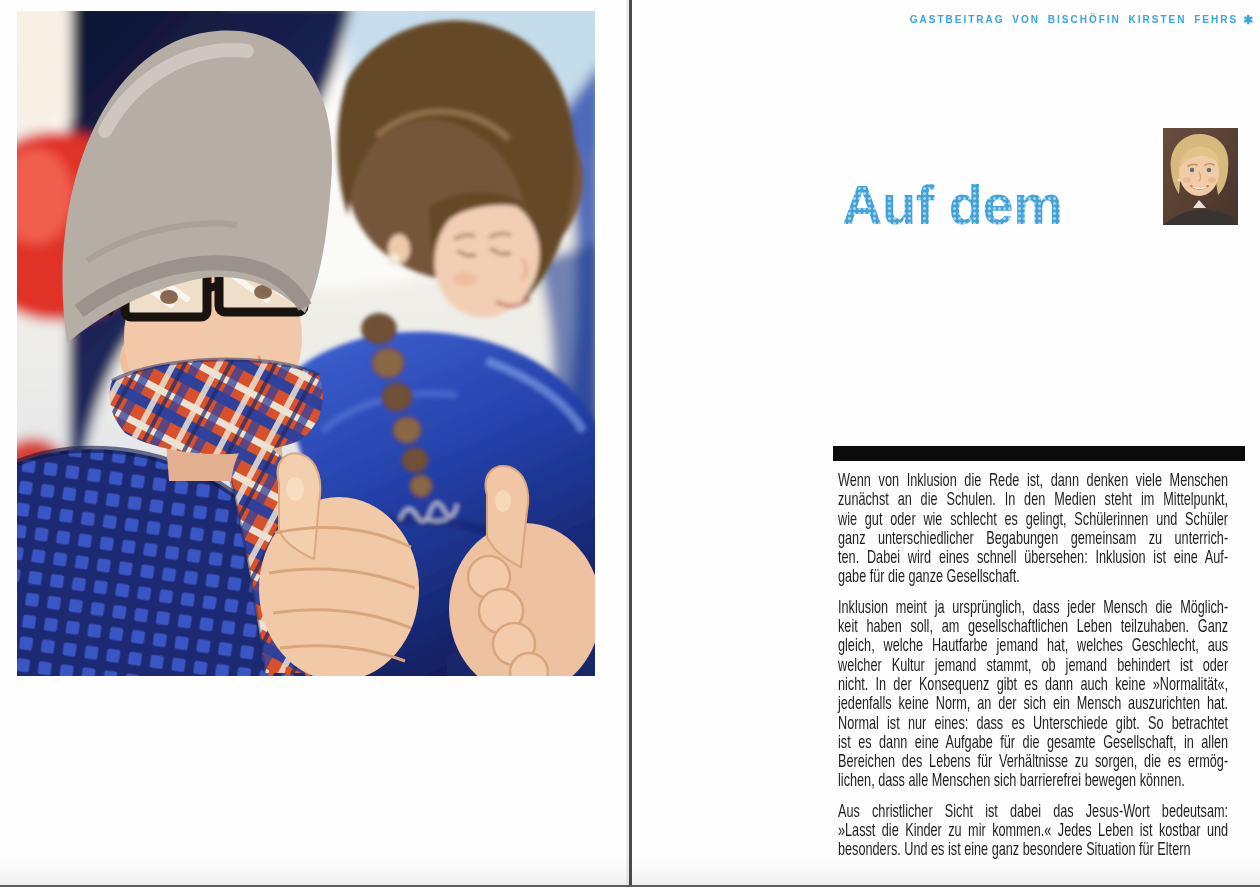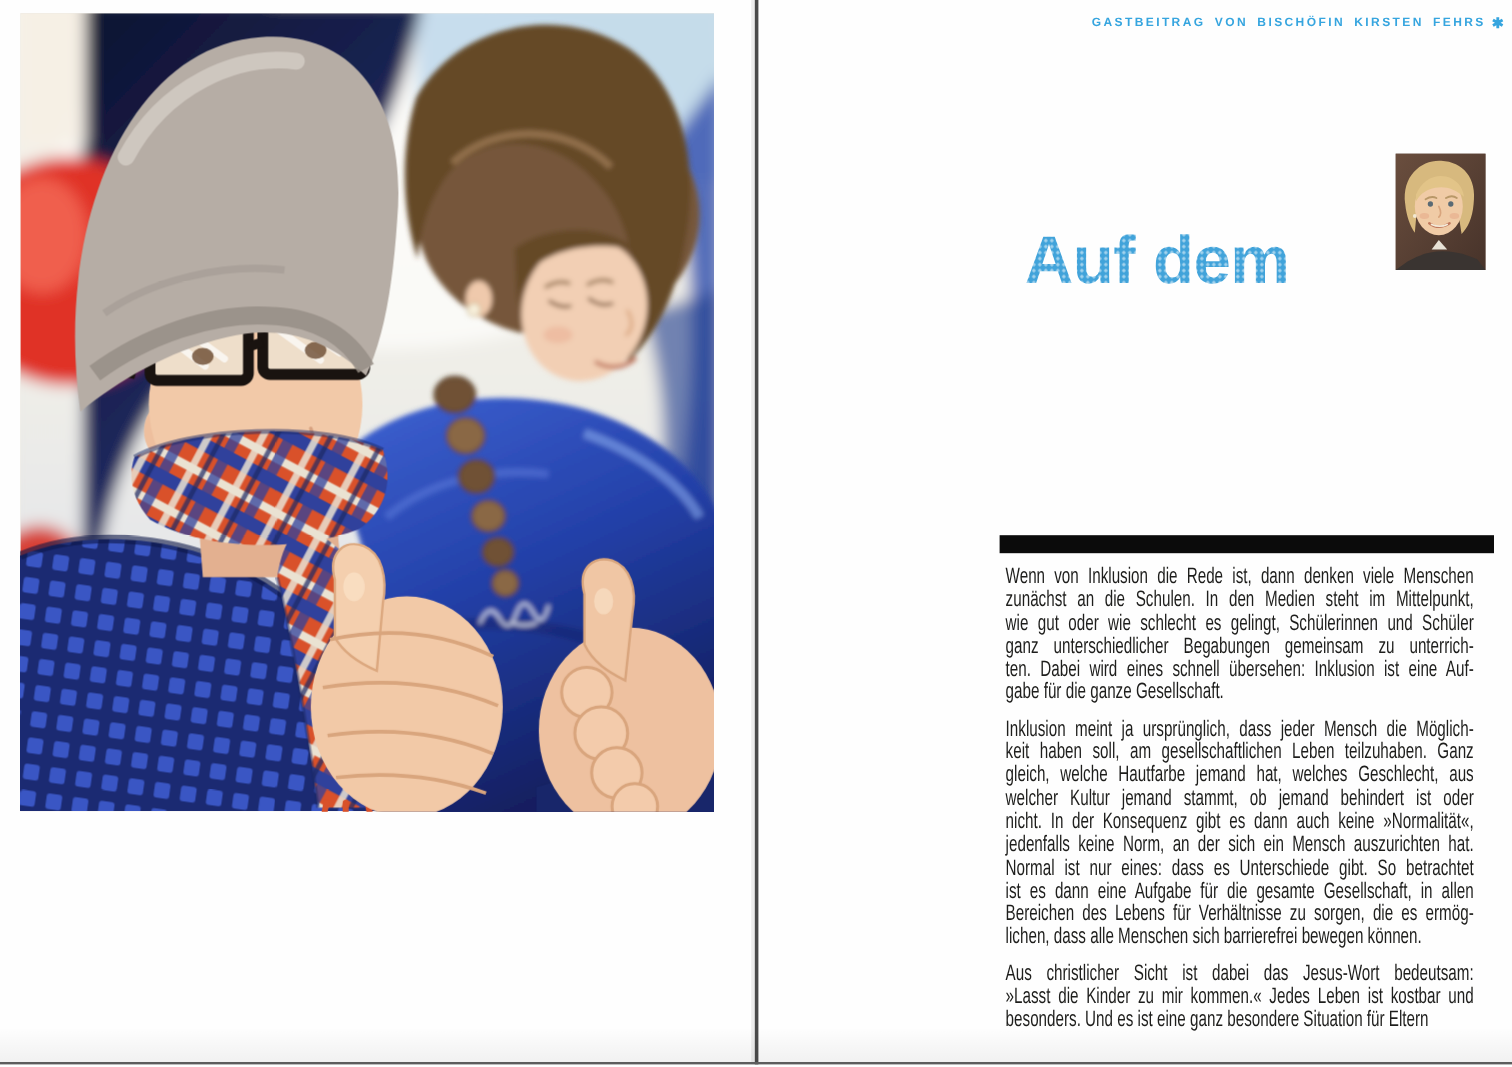--- a/index.html
+++ b/index.html
@@ -27,21 +27,21 @@
     font-size:10px;font-weight:bold;color:#36a5df;
     letter-spacing:2px;word-spacing:3px;line-height:12px;
   }
   .kicker-asterisk{font-size:12px;letter-spacing:0;margin-left:5px;vertical-align:-1px;}
   .page-number{color:#3e3e3e;font-size:11.5px;letter-spacing:1.5px;margin-left:8px;}
 
   .portrait{position:absolute;left:530px;top:128px;width:75px;height:97px;overflow:hidden;background:#5d4437;}
   .portrait svg{display:block;width:100%;height:100%;}
 
   .headline{
-    position:absolute;left:205px;top:172px;margin:16px;
+    position:absolute;left:205px;top:172px;margin:4px;
     font-size:56px;line-height:57px;font-weight:bold;letter-spacing:-0.5px;
     color:transparent;
     background-color:#41a3da;
     background-image:radial-gradient(rgba(255,255,255,0.52) 1.1px, rgba(255,255,255,0) 1.7px);
     background-size:5px 5px;
     -webkit-background-clip:text;background-clip:text;
   }
   @supports not ((-webkit-background-clip:text) or (background-clip:text)){
     .headline{color:#41a3da;background:none;}
   }

